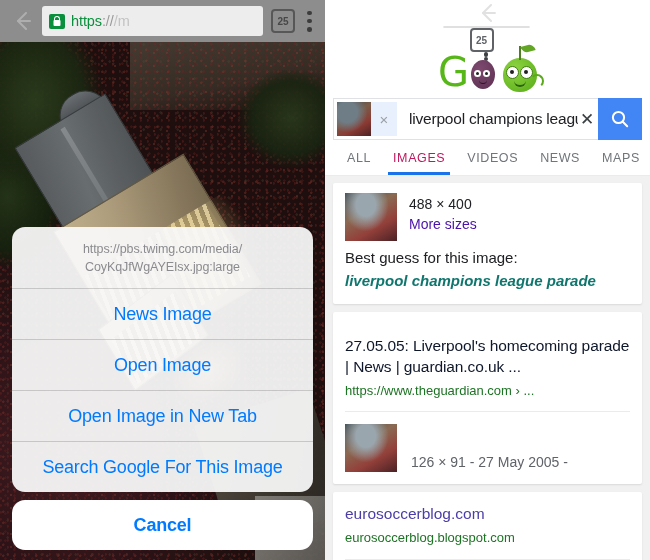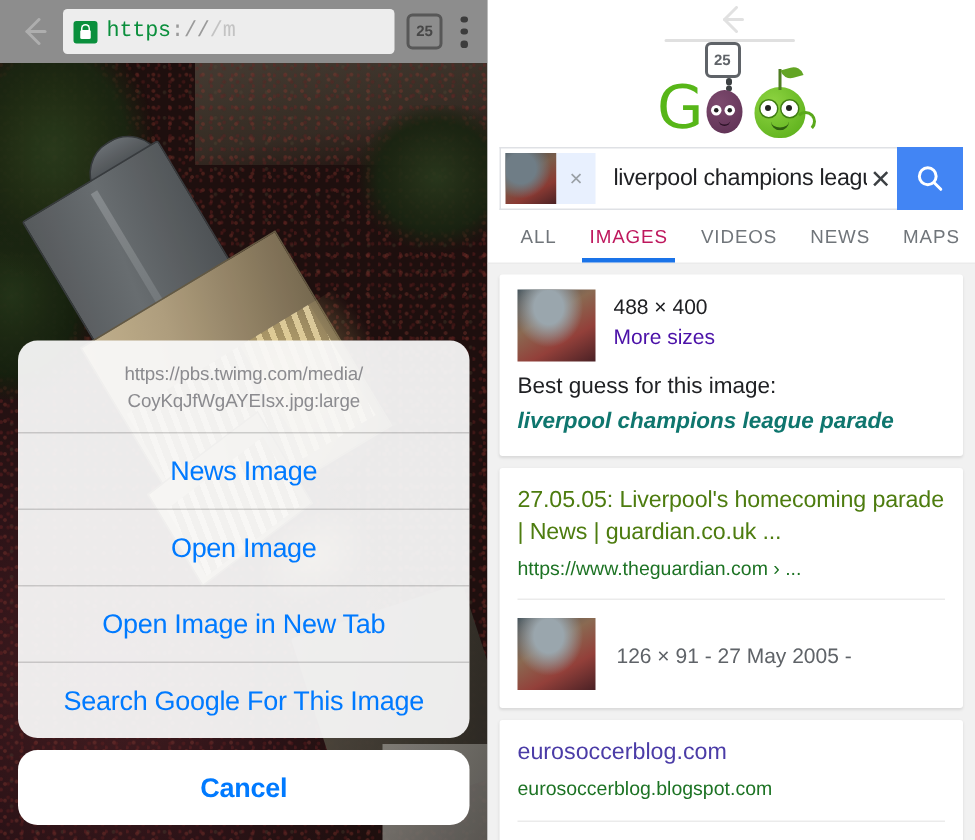--- a/index.html
+++ b/index.html
@@ -17,21 +17,20 @@
   .l-chrome{
     position:relative;height:42px;background:#8d8d8d;
     display:flex;align-items:center;padding:0 10px;box-sizing:border-box;z-index:5;
   }
   .back-arrow{width:26px;height:26px;flex:0 0 26px;position:relative;opacity:.55;}
   .back-arrow svg{display:block;}
   .l-urlbar{
     flex:1 1 auto;height:30px;margin:0 8px 0 6px;background:#ededed;border-radius:3px;
     display:flex;align-items:center;padding:0 7px;box-sizing:border-box;overflow:hidden;
     min-width:0;
-    font-family:Liberation Mono, monospace;
   }
   .lock{
     width:16px;height:15px;flex:0 0 16px;background:#0a8f3c;border-radius:2px;
     position:relative;margin-right:6px;
   }
   .lock:before{
     content:"";position:absolute;left:50%;top:2.5px;transform:translateX(-50%);
     width:6px;height:6px;border:1.6px solid #fff;border-bottom:none;
     border-radius:3px 3px 0 0;box-sizing:border-box;
   }
@@ -186,24 +185,24 @@
   .c1-top{display:flex;padding:10px 12px 0;}
   .c1-thumb{width:52px;height:48px;flex:0 0 52px;margin-right:12px;background:
       radial-gradient(ellipse at 40% 25%, #9aa6ad 0 22%, transparent 52%),
       linear-gradient(150deg,#44535b 0%,#8a6a52 38%,#93403a 68%,#4a2125 100%);}
   .c1-meta{padding-top:1px;}
   .dims{font-size:14px;color:#202124;line-height:1.45;}
   .moresizes{font-size:14px;color:#4b11a8;line-height:1.45;}
   .c1-bottom{padding:6px 12px 12px;}
   .bestguess{font-size:15px;color:#202124;line-height:1.5;}
   .guesslink{font-size:15px;color:#0f766e;font-weight:700;font-style:italic;line-height:1.5;}
-  .c-title{font-size:15.5px;color:#4d7c0f;line-height:1.35;padding:12px 12px 0;letter-spacing:-.1px;}
+  .c-title{font-size:15.5px;color:#0f172a;line-height:1.35;padding:24px 12px 0;letter-spacing:-.1px;}
   .c-url{font-size:13px;color:#1d7324;padding:4px 12px 12px;line-height:1.35;}
   .c-div{height:1px;background:#ebebeb;margin:0 12px;}
-  .c-img-row{display:flex;align-items:center;padding:12px;}
+  .c-img-row{display:flex;align-items:flex-end;padding:12px;}
   .c-thumb{width:52px;height:48px;flex:0 0 52px;margin-right:14px;background:
       radial-gradient(ellipse at 40% 25%, #9aa6ad 0 22%, transparent 52%),
       linear-gradient(150deg,#44535b 0%,#8a6a52 38%,#93403a 68%,#4a2125 100%);}
   .c-thumb.tall{height:62px;}
   .c-dims{font-size:14px;color:#5f6368;line-height:1.4;padding-top:2px;}
   .c-link{font-size:15.5px;color:#4b3ca7;padding:12px 12px 0;line-height:1.35;}
 </style>
 </head>
 <body>
 

